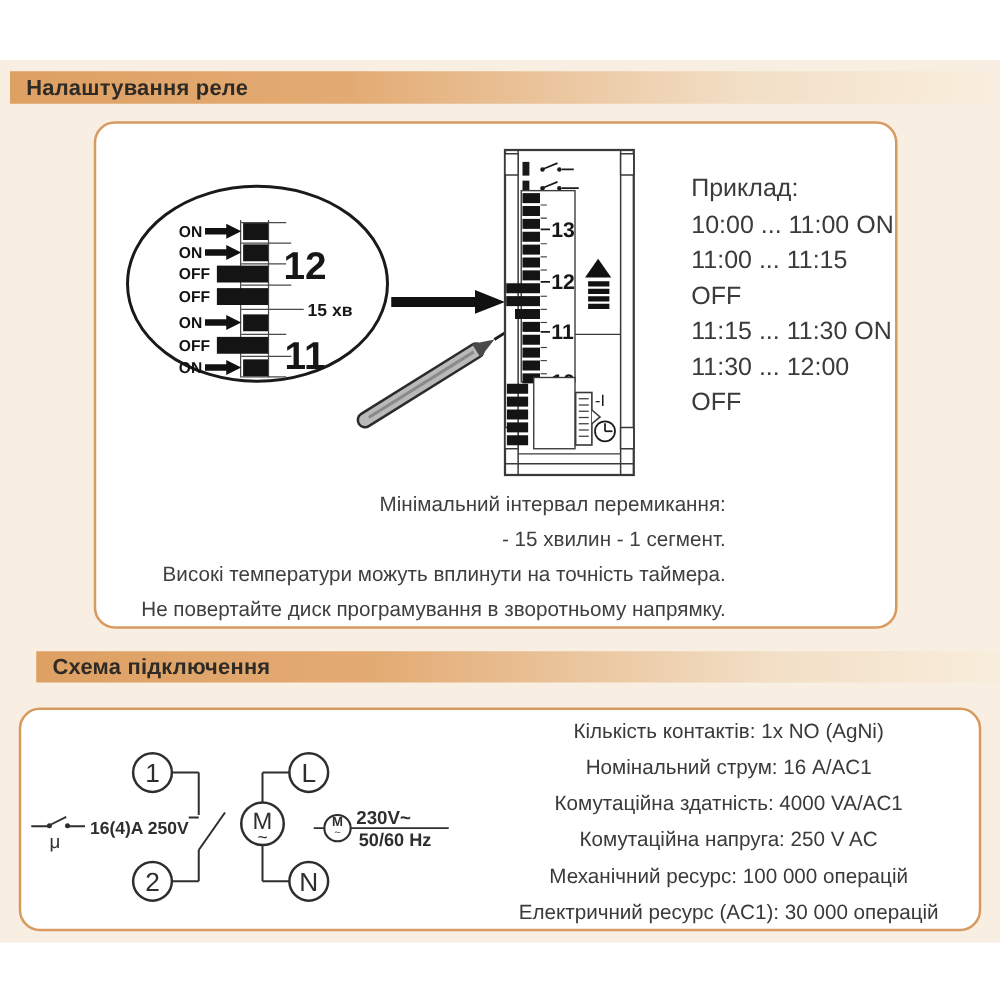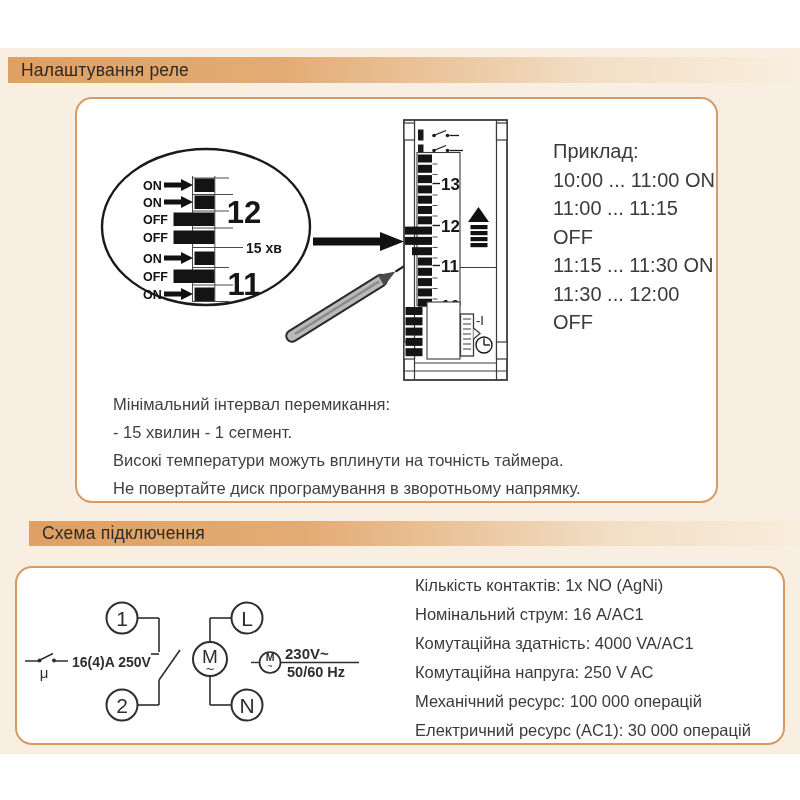--- a/index.html
+++ b/index.html
@@ -1,33 +1,33 @@
 <!DOCTYPE html>
 <html><head>
 <meta charset="utf-8">
 <style>
   html,body{margin:0;padding:0;background:#fff;}
   .page{position:relative;width:800px;height:800px;background:#ffffff;overflow:hidden;
         font-family:"Liberation Sans","DejaVu Sans",sans-serif;color:#3d3d3d;}
   .band{position:absolute;left:0;top:48px;width:800px;height:706px;background:#f8eee2;}
   .hdr{position:absolute;left:8px;width:784px;height:26px;
        background:linear-gradient(to right,#dea063 0%,#e3ab74 35%,#f2dfc6 75%,#f9eedd 100%);
-       font-weight:normal;font-size:17.5px;color:#2e2a26;line-height:26px;padding-left:13px;
+       font-weight:bold;font-size:17.5px;color:#2e2a26;line-height:26px;padding-left:13px;
        box-sizing:border-box;letter-spacing:0.2px;}
   .hdr1{top:57px;}
   .hdr2{top:521px;height:25px;line-height:25px;margin-left:21px;}
   .box{position:absolute;background:#ffffff;border:2px solid #d79a60;border-radius:17px;box-sizing:border-box;}
   .box1{left:75px;top:97px;width:643px;height:406px;}
   .box2{left:15px;top:566px;width:770px;height:179px;}
   .absfill{position:absolute;left:0;top:0;width:100%;height:100%;}
   .example{position:absolute;left:476px;top:38px;font-size:20px;line-height:28.5px;color:#3b3b3b;}
   .notes{position:absolute;left:36px;top:291px;font-size:16.5px;line-height:28px;color:#3f3f3f;}
-  .notes p{margin:0;}
+  .notes p{margin:0;text-align:right;}
   .specs{position:absolute;left:398px;top:3px;font-size:16.5px;line-height:29px;color:#3a3a3a;}
-  .specs div{white-space:nowrap;}
+  .specs div{white-space:nowrap;text-align:center;}
   svg text{font-family:"Liberation Sans","DejaVu Sans",sans-serif;}
 </style>
 </head>
 <body>
 
 <div class="page">
   <div class="band"></div>
 
   <div class="hdr hdr1">
     <span>Налаштування реле</span>

